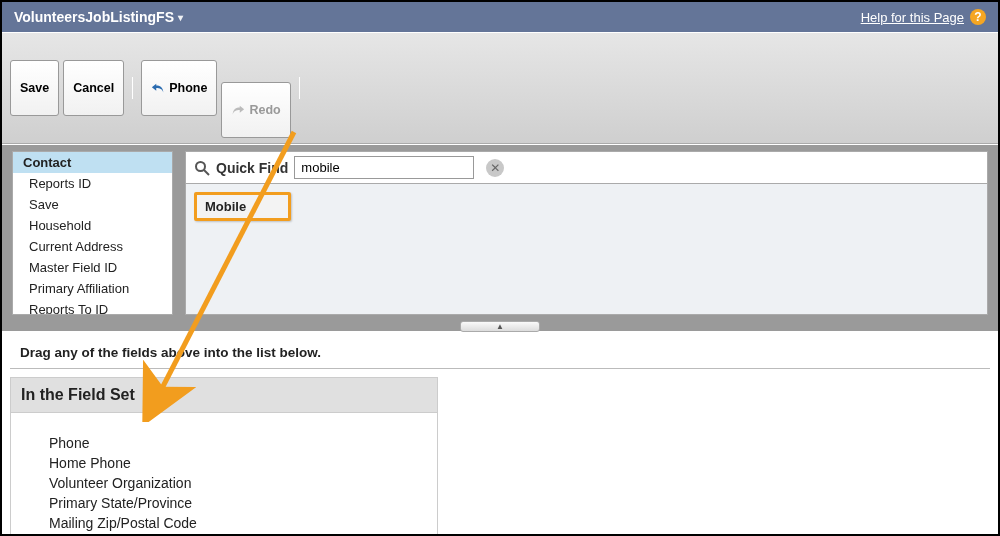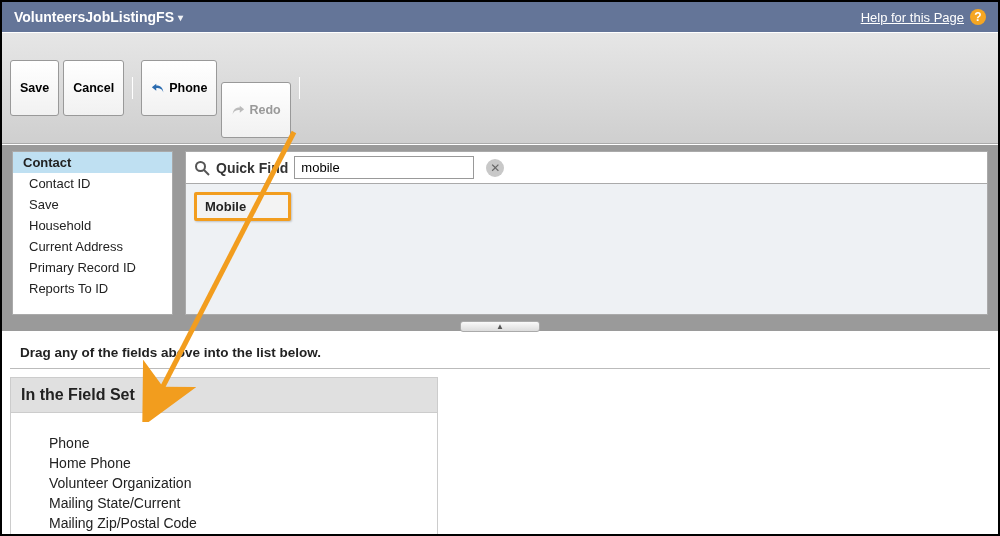--- a/index.html
+++ b/index.html
@@ -223,25 +223,26 @@
         <path d="M10 3 L15 7 L10 11 L10 8 C6 8 3 9 2 13 C2 7 6 5 10 5 Z" fill="#bbb"></path>
       </svg>
     <span>Redo</span>
   </button>
   <span class="vsep"></span>
 </div>
 
 <div class="workspace">
   <div class="sidebar">
     <div class="item selected">Contact</div>
-    <div class="item">Contact ID</div>
+    <div class="item">Reports ID</div>
     <div class="item">Save</div>
     <div class="item">Household</div>
     <div class="item">Current Address</div>
-    <div class="item">Primary Record ID</div>
+    <div class="item">Master Field ID</div>
+    <div class="item">Primary Affiliation</div>
     <div class="item">Reports To ID</div>
   </div>
 
   <div class="canvas">
     <div class="quickfind-row">
       <svg class="search-icon" viewBox="0 0 16 16">
           <circle cx="6.5" cy="6.5" r="4.5" fill="none" stroke="#555" stroke-width="2"></circle>
           <line x1="10" y1="10" x2="15" y2="15" stroke="#555" stroke-width="2"></line>
         </svg>
       <span class="quickfind-label">Quick Find</span>
@@ -262,21 +263,21 @@
 
 <div class="fieldset-box">
   <div class="fieldset-header">
     <span>In the Field Set</span>
     <span class="info-icon">i</span>
   </div>
   <div class="fieldset-body">
     <div class="fld">Phone</div>
     <div class="fld">Home Phone</div>
     <div class="fld">Volunteer Organization</div>
-    <div class="fld">Mailing State/Current</div>
+    <div class="fld">Primary State/Province</div>
     <div class="fld">Mailing Zip/Postal Code</div>
   </div>
 </div>
 
 <svg class="arrow-svg" viewBox="0 0 180 300">
   <defs>
     <marker id="ah" markerWidth="12" markerHeight="12" refX="6" refY="6" orient="auto">
       <path d="M0,0 L12,6 L0,12 L3,6 Z" fill="#f29d1e"></path>
     </marker>
   </defs>

